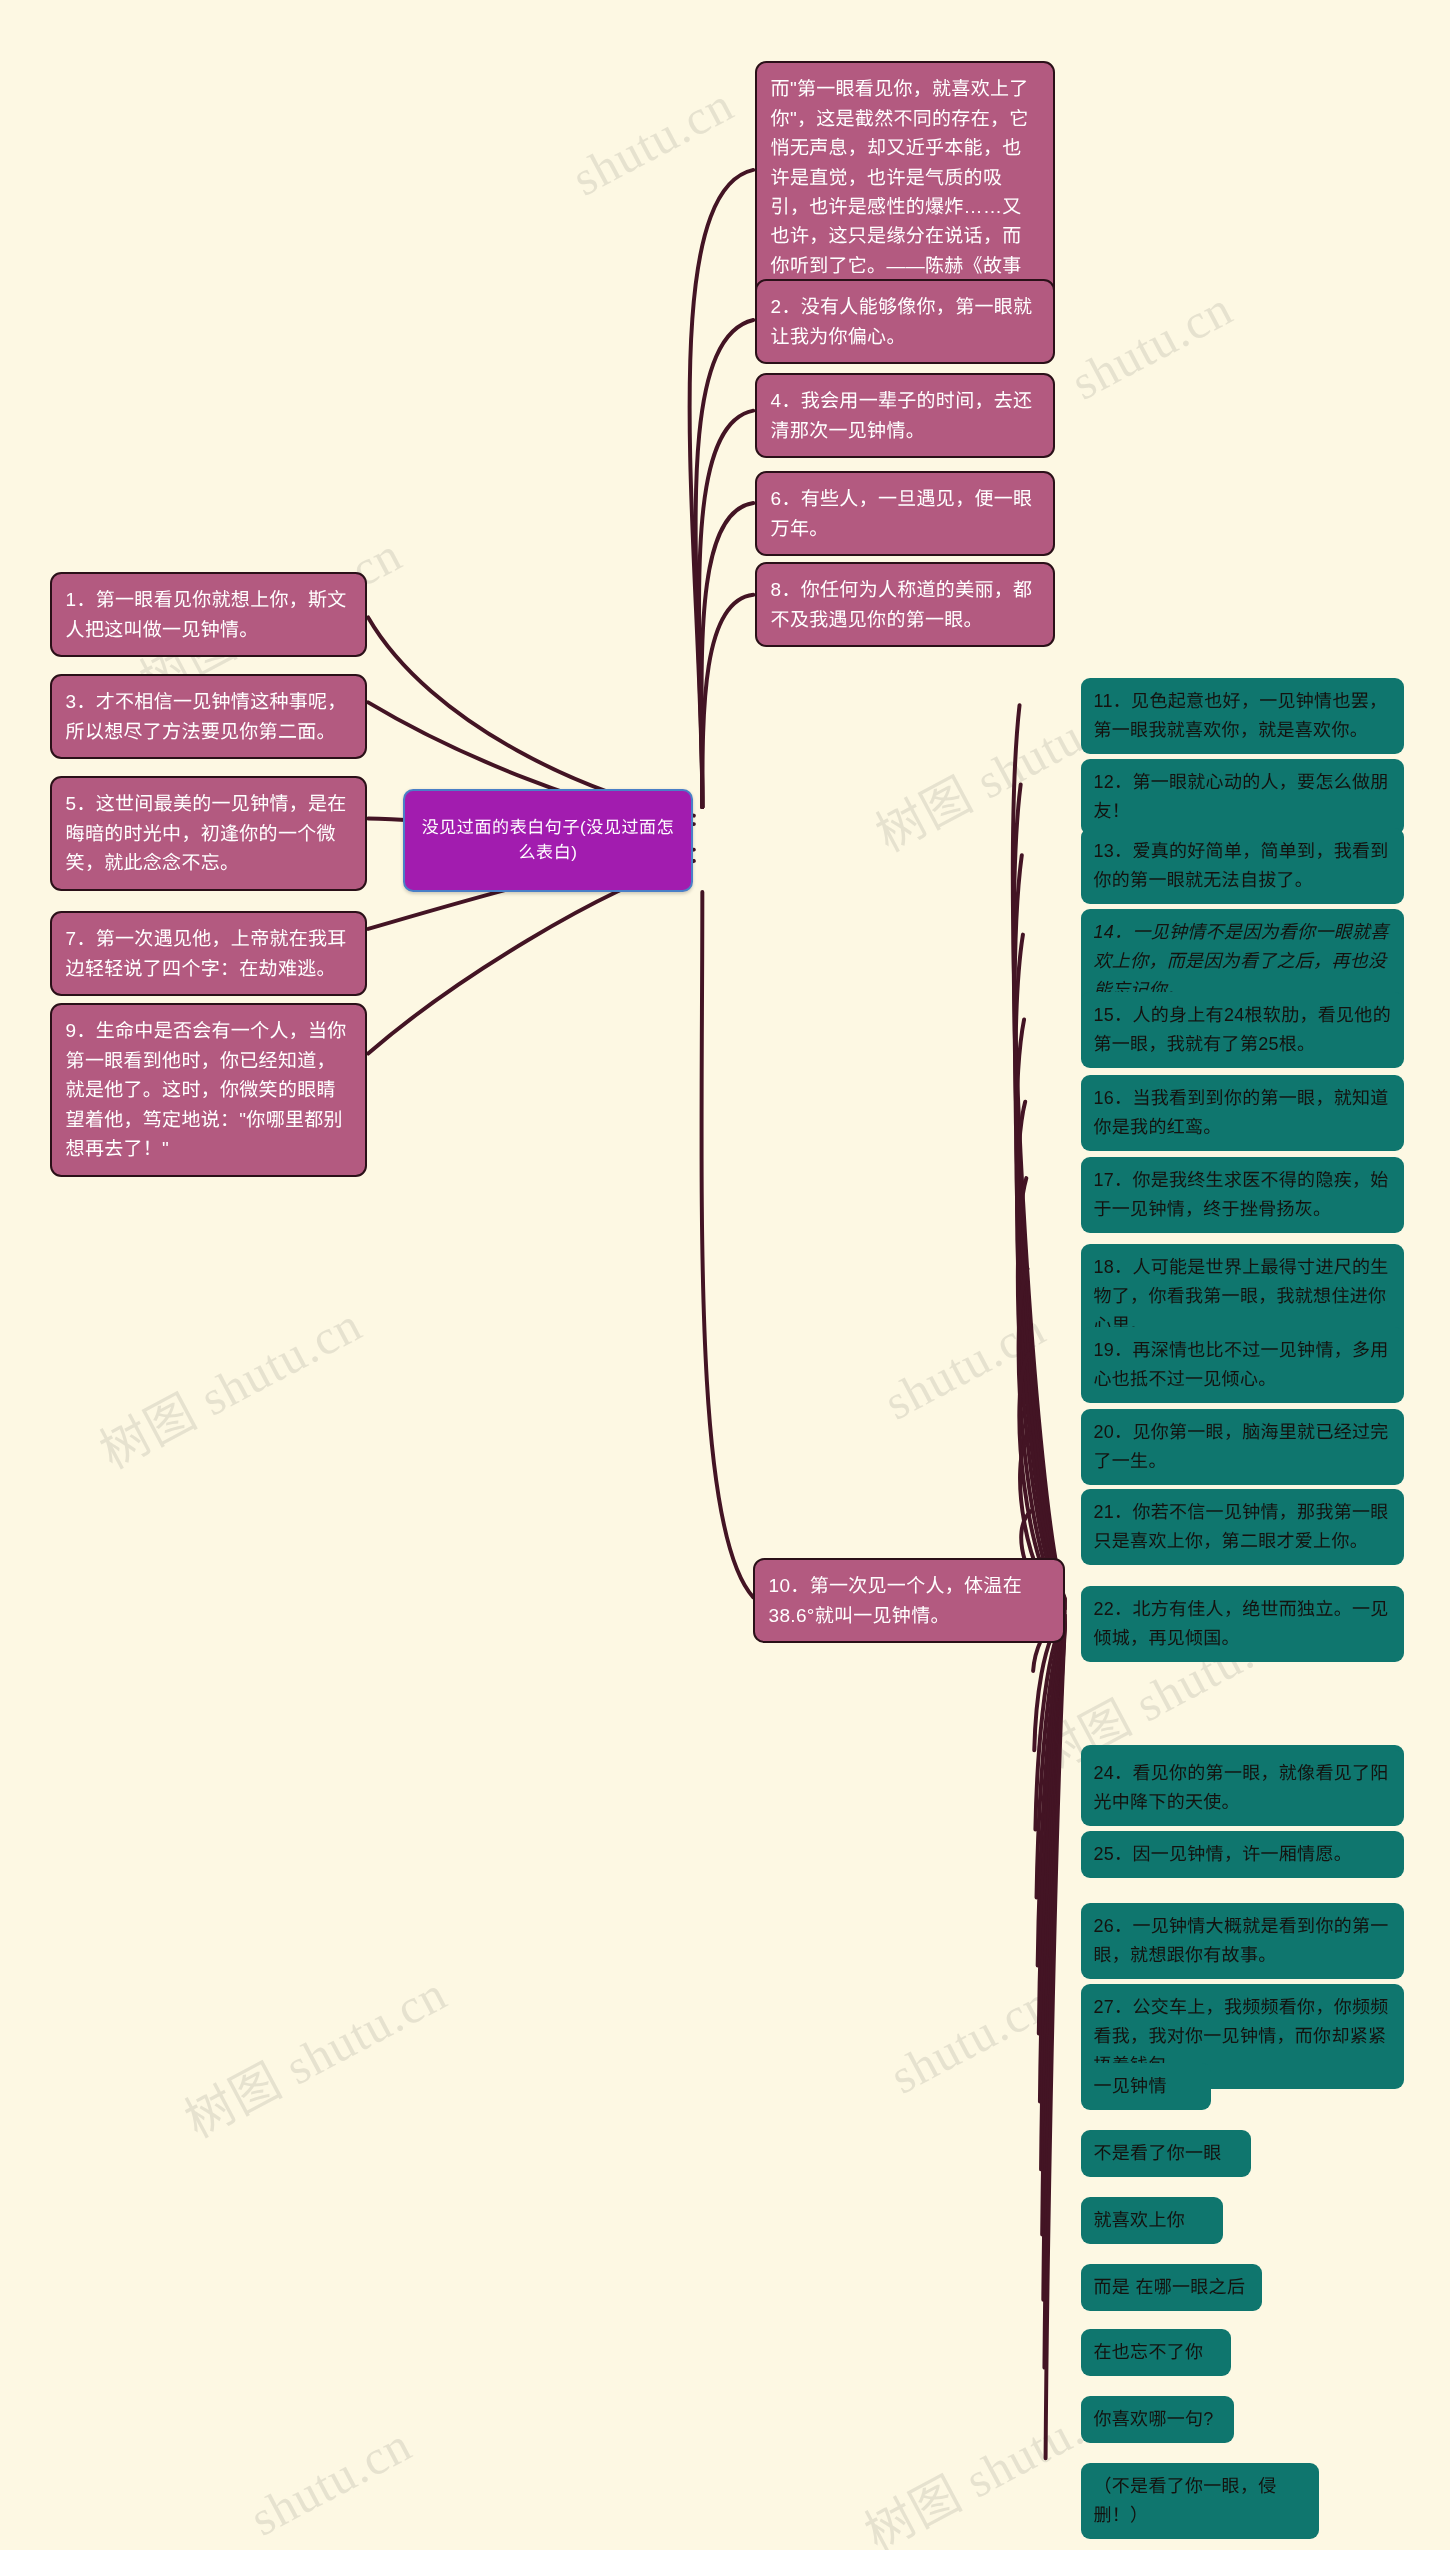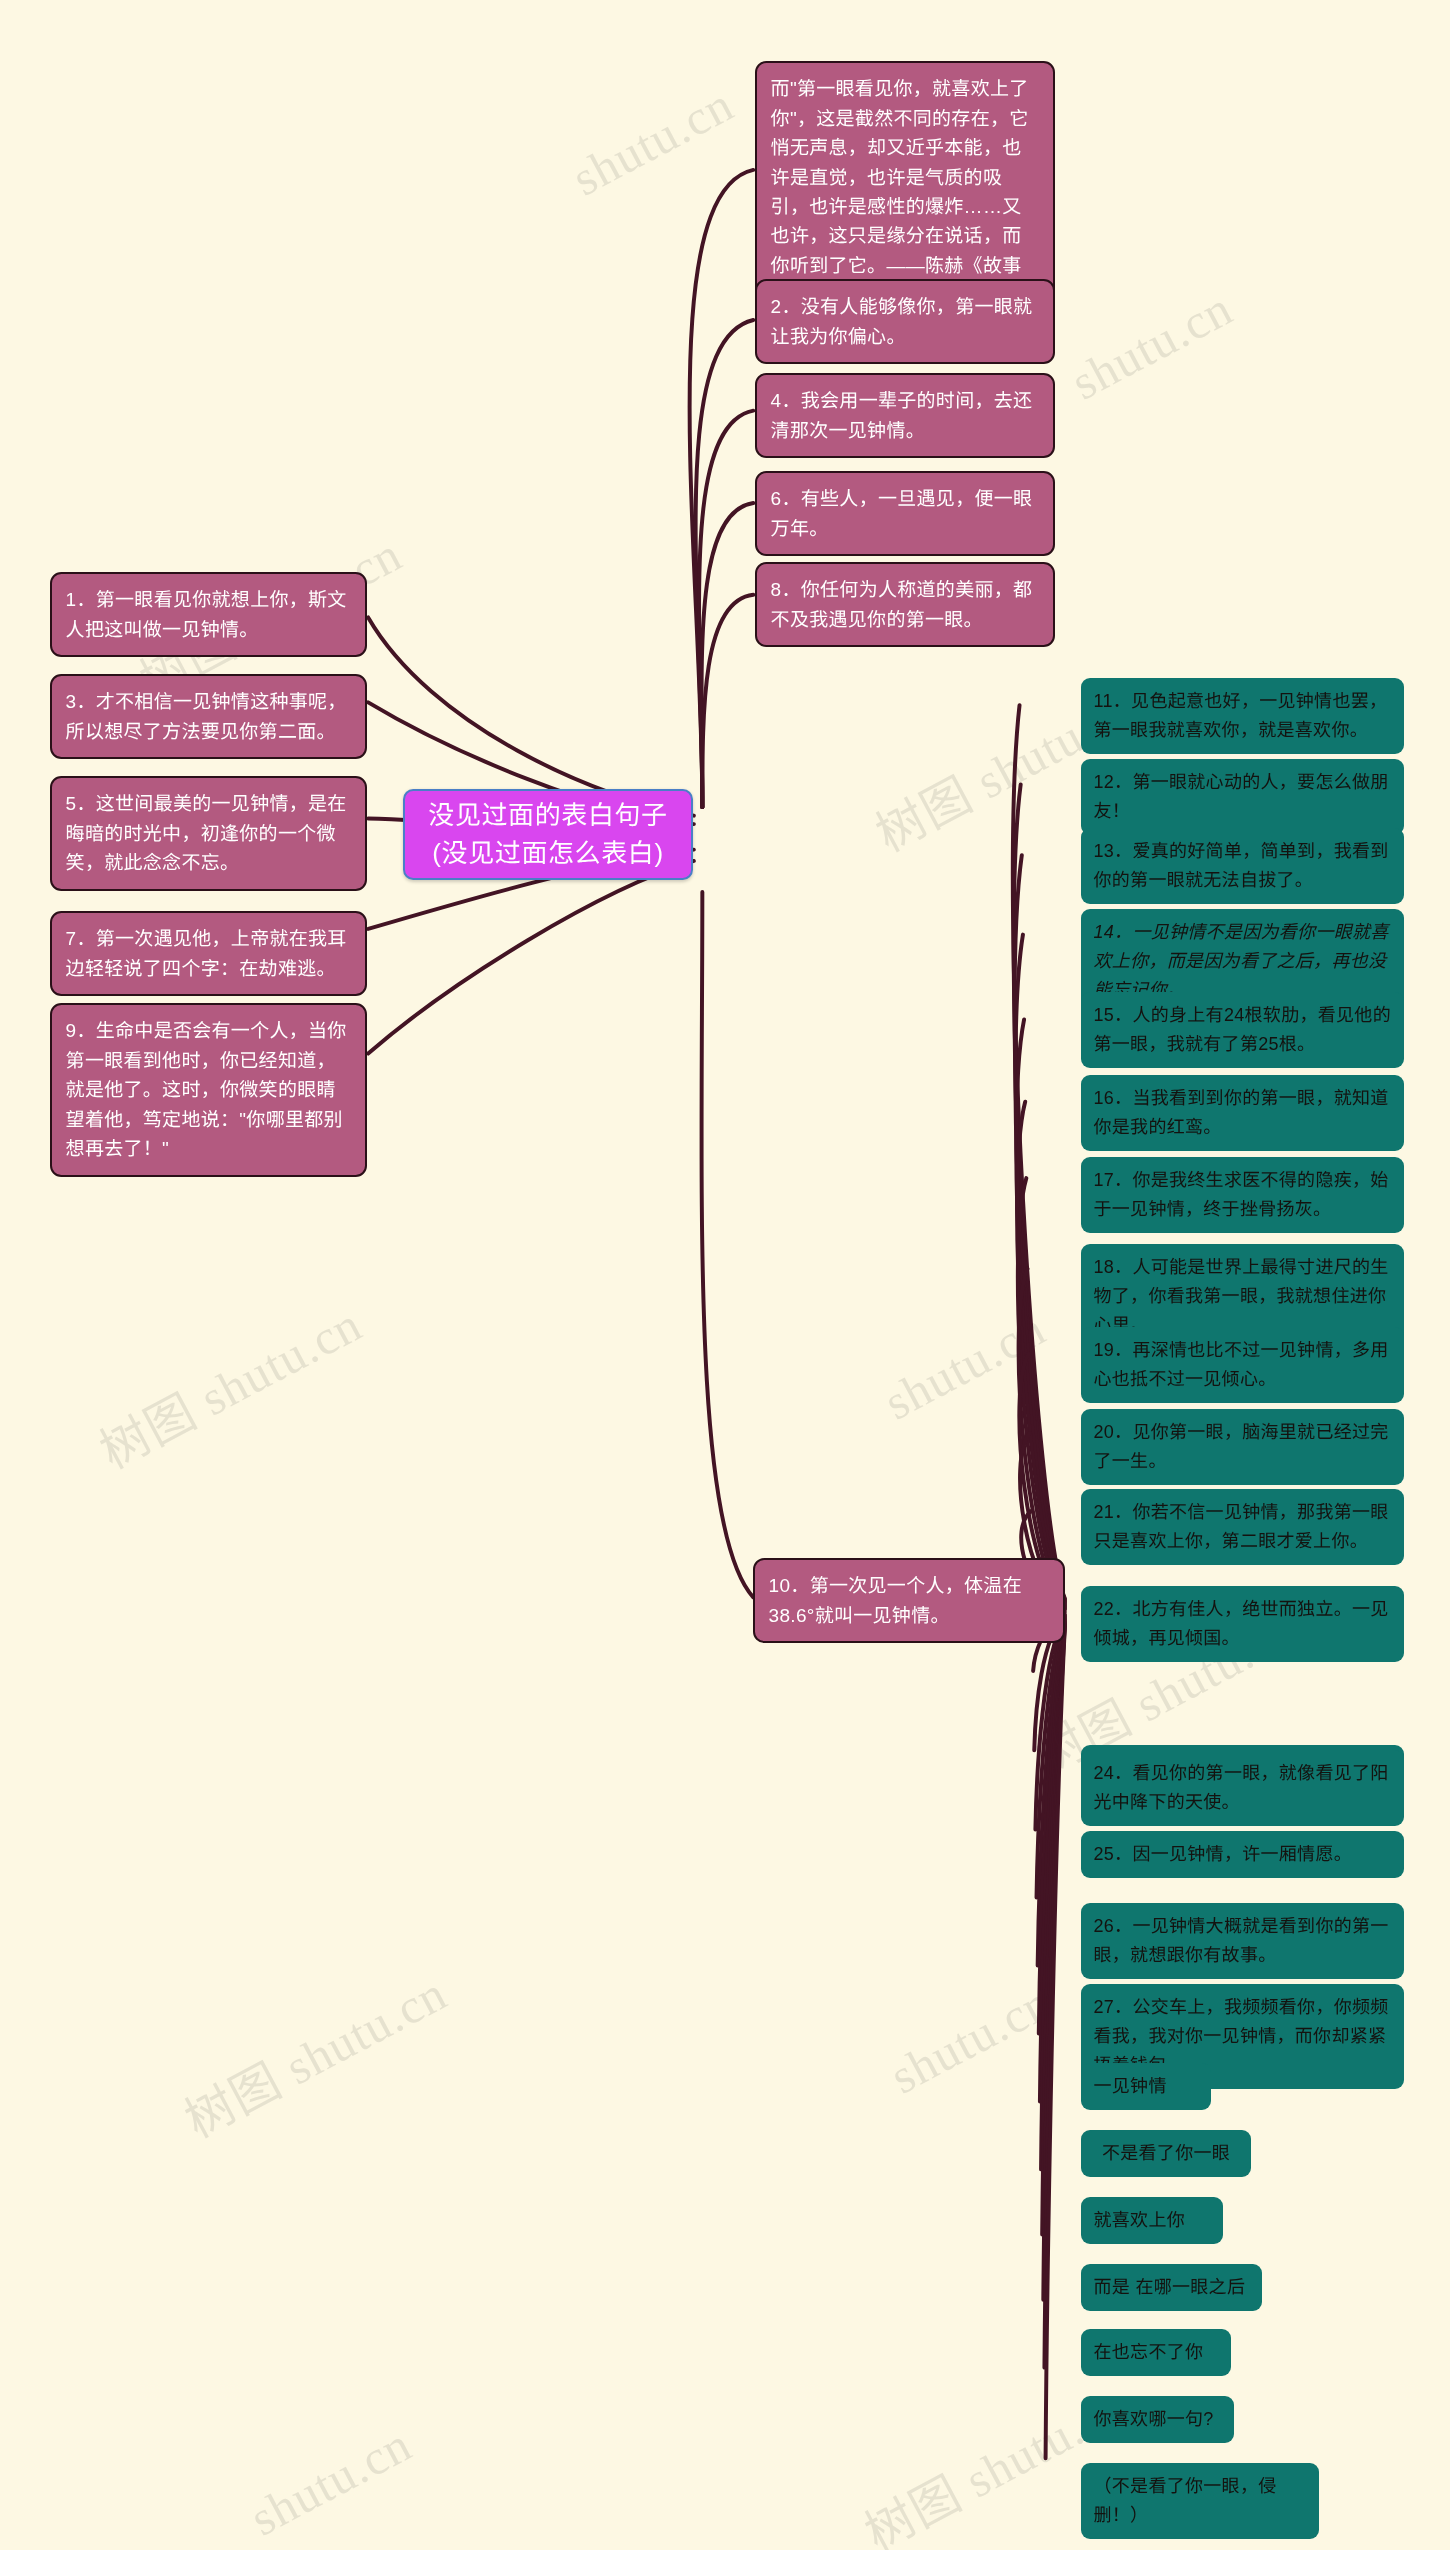--- a/index.html
+++ b/index.html
@@ -22,28 +22,28 @@
     user-select:none;
     letter-spacing:1.1px;
   }
   svg.links{position:absolute;left:0;top:0;width:1450px;height:2550px;pointer-events:none;}
   svg.links path{fill:none;stroke:#431424;stroke-width:7;stroke-linecap:round;}
 
   .node{position:absolute;box-sizing:border-box;}
 
   
   .root{
-    background:#d946ef;
+    background:#a21caf;
     border:2.3px solid #4a7fc7;
     border-radius:10.2px;
     color:#ffffff;
-    font-size:26px;
+    font-size:17px;
     line-height:1.45;
     text-align:center;
-    padding:6px 16px;
+    padding:25px 16px;
     box-shadow:0 1.7px 3.4px rgba(0,0,0,.18);
     letter-spacing:0.6px;
   }
 
   
   .pink{
     background:#b35a80;
     border:2.8px solid #2a1018;
     border-radius:11.3px;
     color:#ffffff;
@@ -158,21 +158,21 @@
   <div class="node leaf" style="left:1081px;top:1327px;width:323px;">19．再深情也比不过一见钟情，多用心也抵不过一见倾心。</div>
   <div class="node leaf" style="left:1081px;top:1409px;width:323px;">20．见你第一眼，脑海里就已经过完了一生。</div>
   <div class="node leaf" style="left:1081px;top:1489px;width:323px;">21．你若不信一见钟情，那我第一眼只是喜欢上你，第二眼才爱上你。</div>
   <div class="node leaf" style="left:1081px;top:1586px;width:323px;">22．北方有佳人，绝世而独立。一见倾城，再见倾国。</div>
   <div class="node leaf" style="left:1081px;top:1745px;width:323px;">23．有种遇见叫一见钟情，从此痴情的那个人，愿赌上自己的一生。</div>
   <div class="node leaf" style="left:1081px;top:1750px;width:323px;">24．看见你的第一眼，就像看见了阳光中降下的天使。</div>
   <div class="node leaf" style="left:1081px;top:1831px;width:323px;">25．因一见钟情，许一厢情愿。</div>
   <div class="node leaf" style="left:1081px;top:1903px;width:323px;">26．一见钟情大概就是看到你的第一眼，就想跟你有故事。</div>
   <div class="node leaf" style="left:1081px;top:1984px;width:323px;">27．公交车上，我频频看你，你频频看我，我对你一见钟情，而你却紧紧捂着钱包。</div>
   <div class="node leaf" style="left:1081px;top:2063px;width:130px;">一见钟情</div>
-  <div class="node leaf" style="left:1081px;top:2130px;width:170px;text-align:center;">不是看了你一眼</div>
+  <div class="node leaf" style="left:1081px;top:2130px;width:170px;">不是看了你一眼</div>
   <div class="node leaf" style="left:1081px;top:2197px;width:142px;">就喜欢上你</div>
   <div class="node leaf" style="left:1081px;top:2264px;width:181px;">而是 在哪一眼之后</div>
   <div class="node leaf" style="left:1081px;top:2329px;width:150px;">在也忘不了你</div>
   <div class="node leaf" style="left:1081px;top:2396px;width:153px;">你喜欢哪一句?</div>
   <div class="node leaf" style="left:1081px;top:2463px;width:238px;">（不是看了你一眼，侵删！）</div>
 
 </div>
 
 
 </body></html>

